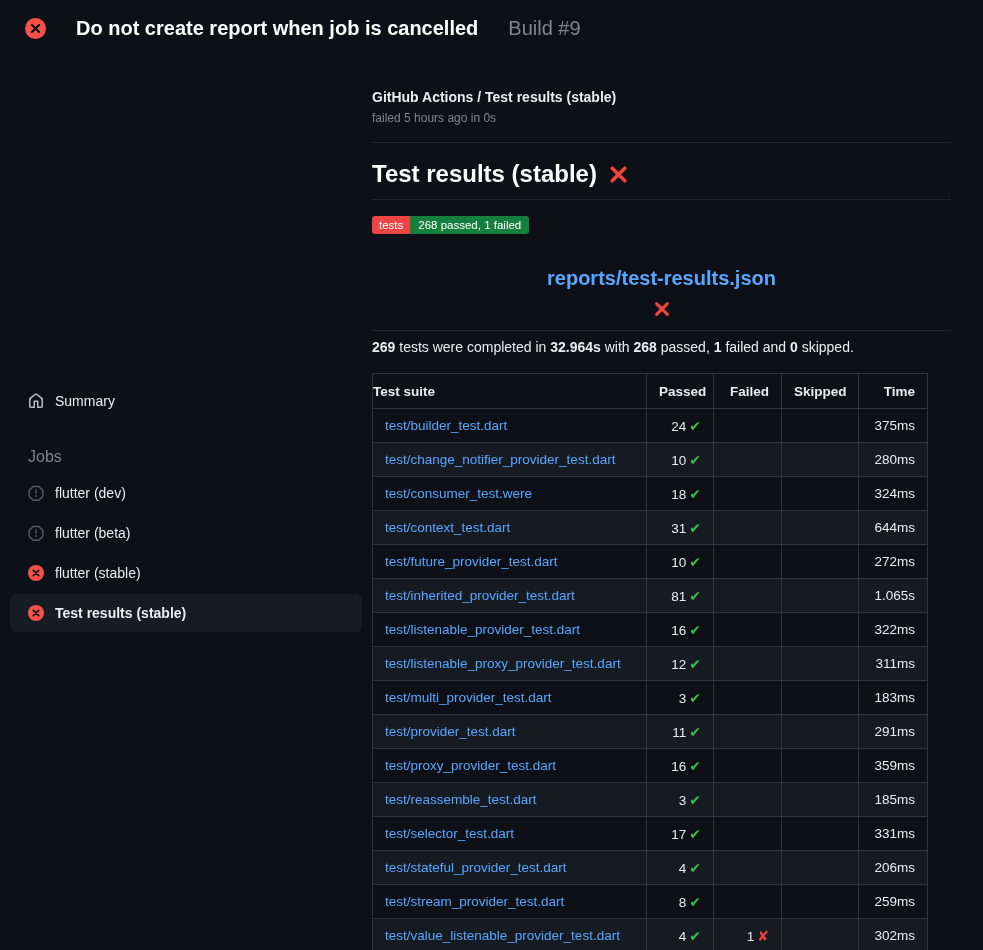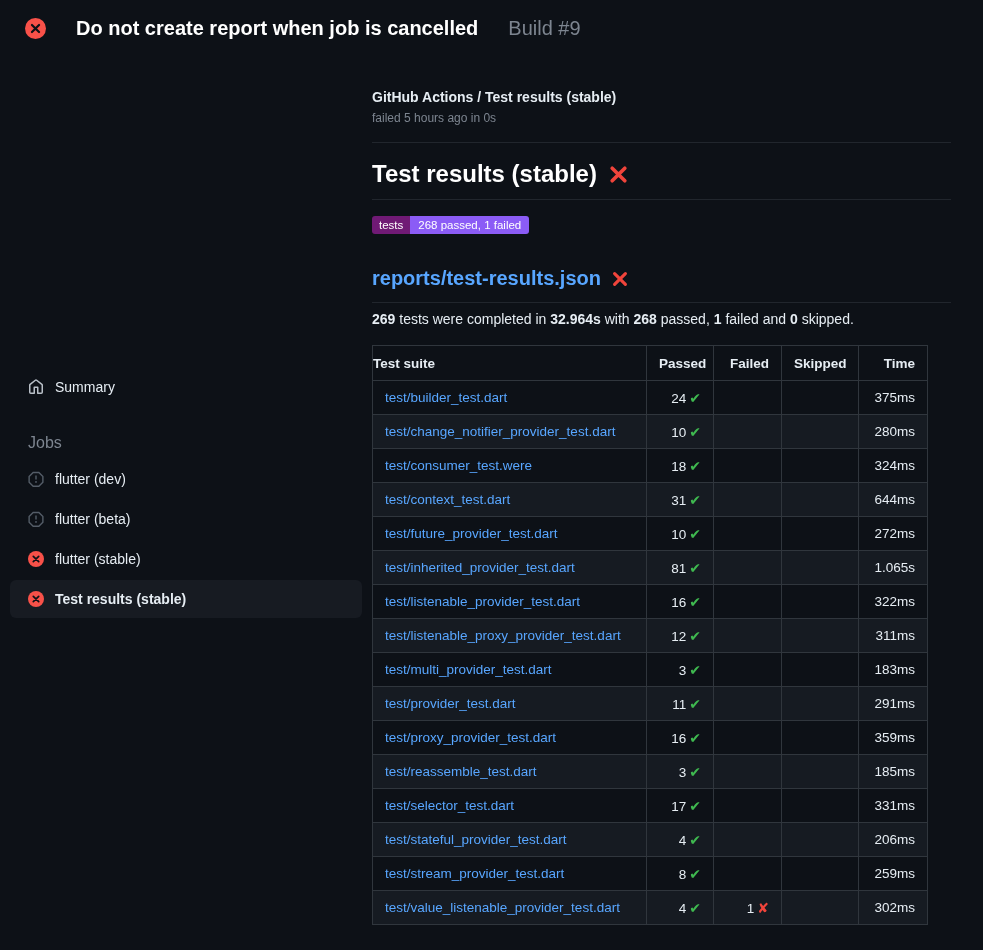--- a/index.html
+++ b/index.html
@@ -51,20 +51,21 @@
     display: inline-flex; margin-top: 16px; border-radius: 3px; overflow: hidden;
     font-size: 11.5px; line-height: 18px; color: #ffffff;
   }
   .badge .badge-label { padding: 0 7px; }
   .badge .badge-value { padding: 0 8px; }
 
   .h2-row {
     display: flex; align-items: center; gap: 10px;
     margin-top: 33px; padding-bottom: 12px;
     border-bottom: 1px solid #21262d;
+    flex-direction: column;
   }
   .h2-row .h2-text { font-size: 20px; font-weight: 700; color: #58a6ff; cursor: pointer; }
   .h2-row .x-ico { width: 18px; height: 18px; }
 
   .summary-line { margin-top: 8px; font-size: 14px; color: #e6edf3; }
   .summary-line b { font-weight: 700; }
 
   
   table.results {
     margin-top: 18px; width: 555px;
@@ -164,22 +165,22 @@
     <div class="h1-row">
       <span class="h1-text">Test results (stable)</span>
       <span class="x-ico">
         <svg viewBox="0 0 16 16" width="21" height="21">
           <path d="M3.2 3.2l9.6 9.6M12.8 3.2l-9.6 9.6" stroke="#f0443b" stroke-width="2.8" stroke-linecap="round"></path>
         </svg>
       </span>
     </div>
 
     <div class="badge">
-      <span class="badge-label" style="background:#701a75">tests</span>
-      <span class="badge-value" style="background:#8b5cf6">268 passed, 1 failed</span>
+      <span class="badge-label" style="background:#ef4444">tests</span>
+      <span class="badge-value" style="background:#15803d">268 passed, 1 failed</span>
     </div>
 
     <div class="h2-row">
       <span class="h2-text">reports/test-results.json</span>
       <span class="x-ico">
         <svg viewBox="0 0 16 16" width="18" height="18">
           <path d="M3.2 3.2l9.6 9.6M12.8 3.2l-9.6 9.6" stroke="#f0443b" stroke-width="2.8" stroke-linecap="round"></path>
         </svg>
       </span>
     </div>

